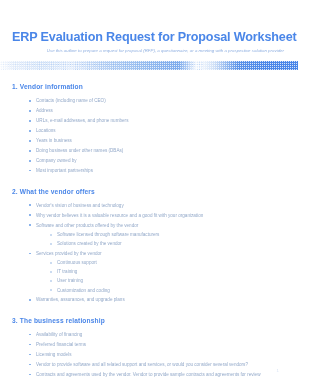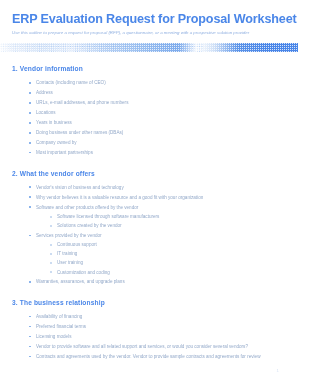--- a/index.html
+++ b/index.html
@@ -16,21 +16,22 @@
   }
   .page {
     position: relative;
     width: 298px;
     height: 386px;
     background: #ffffff;
     box-sizing: border-box;
   }
   
   .doc-header {
-    padding: 12px 12px 0 12px;
+    padding: 30px 12px 0 12px;
+    text-align: right;
   }
   .doc-title {
     color: #4a86e8;
     font-size: 12.6px;
     font-weight: bold;
     letter-spacing: -0.15px;
     line-height: 14px;
     margin: 0;
     white-space: nowrap;
   }

